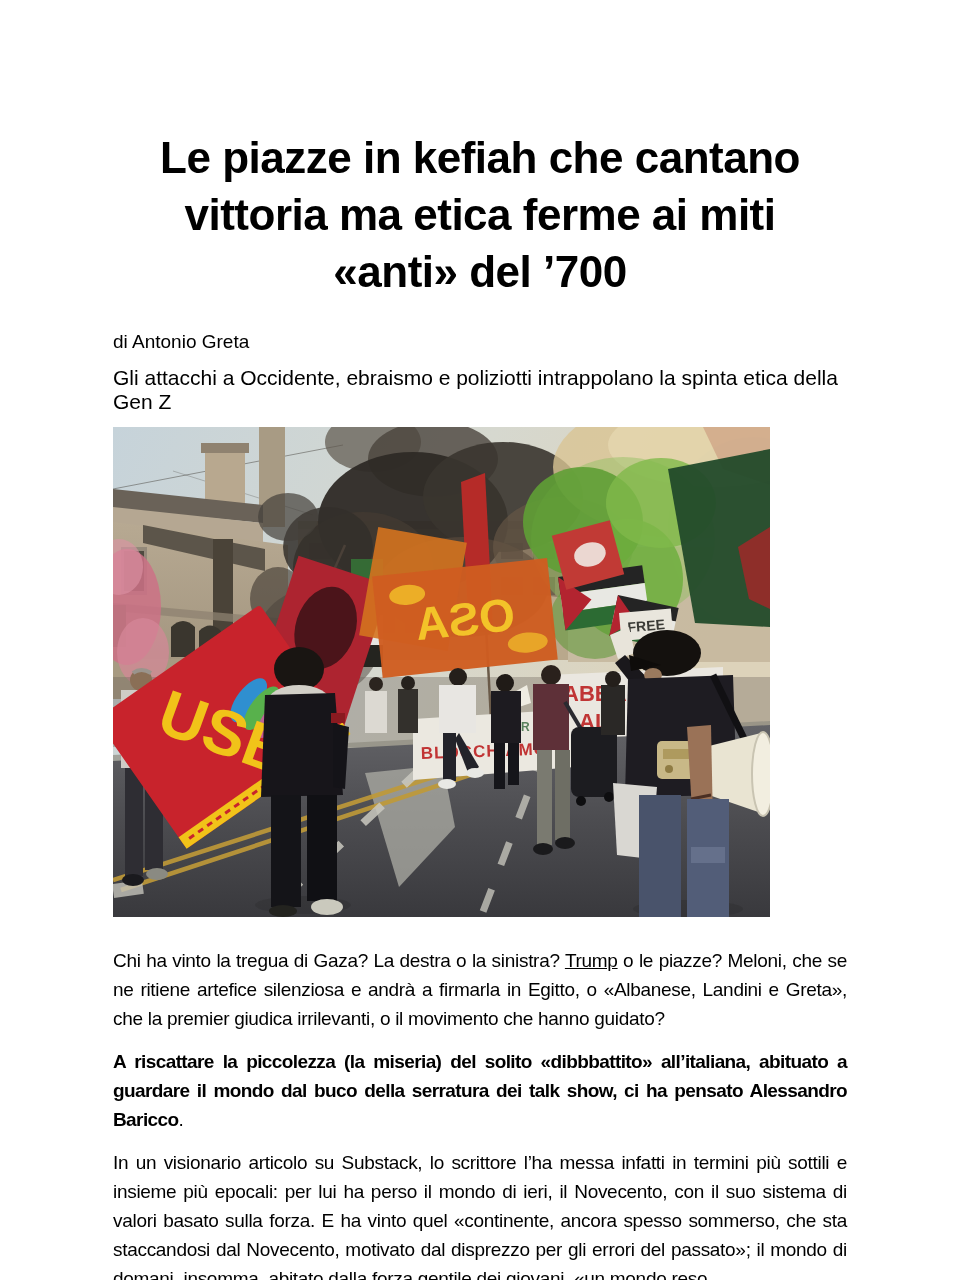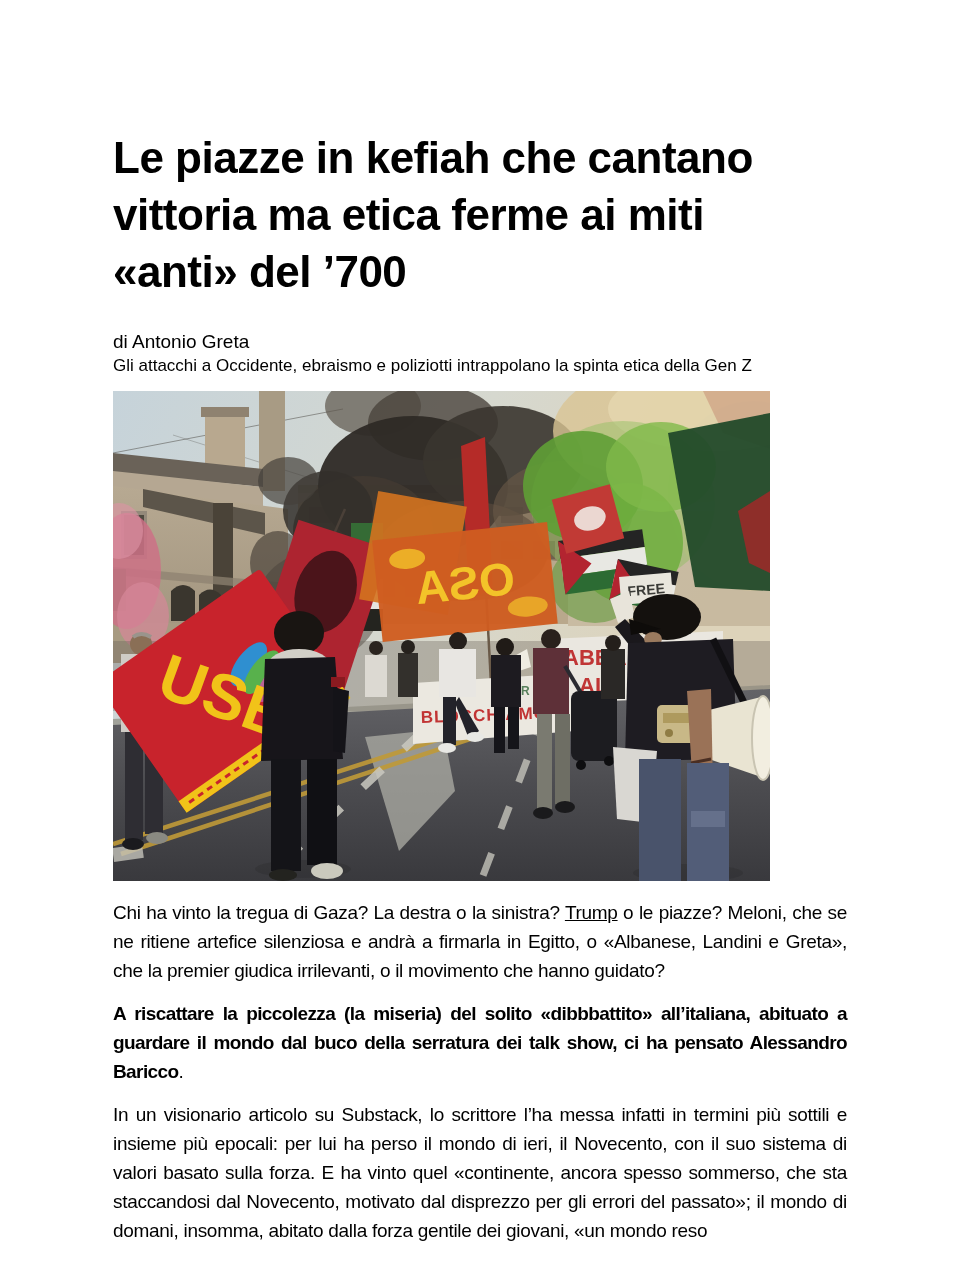--- a/index.html
+++ b/index.html
@@ -1,23 +1,23 @@
 <!DOCTYPE html>
 <html lang="it"><head>
 <meta charset="utf-8">
 <style>
   html,body{margin:0;padding:0}
   body{width:960px;height:1280px;background:#ffffff;font-family:"Liberation Sans",sans-serif;color:#000;overflow:hidden}
   .page{padding:100px 113px 0 113px}
-  .title{font-size:44px;font-weight:700;line-height:57px;text-align:left;letter-spacing:-0.5px;color:#000}
+  .title{font-size:44px;font-weight:700;line-height:57px;text-align:center;letter-spacing:-0.5px;color:#000}
   .byline{margin-top:17px;font-size:19px;line-height:24px}
-  .standfirst{font-size:17px;line-height:24px}
+  .standfirst{margin-top:12px;font-size:21px;line-height:24px}
   figure{margin:13px 0 0 0;padding:0}
   .body p{margin:14px 0 0 0;font-size:19px;line-height:29px;text-align:justify;letter-spacing:-0.3px}
-  .body p.lead{margin-top:17px}
+  .body p.lead{margin-top:29px}
   .body p.para-bold{letter-spacing:-0.6px}
   .b{font-weight:700}
   .u{text-decoration:underline}
   svg{display:block}
 </style>
 </head>
 <body>
 
 <div class="page">
 

